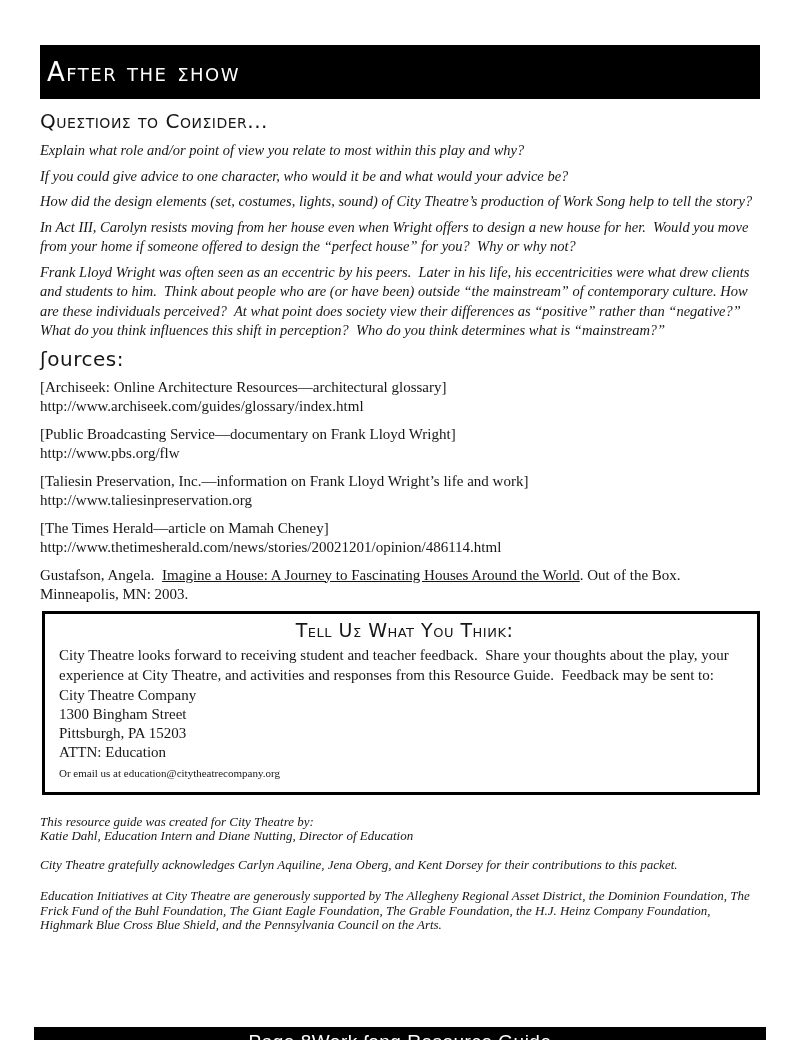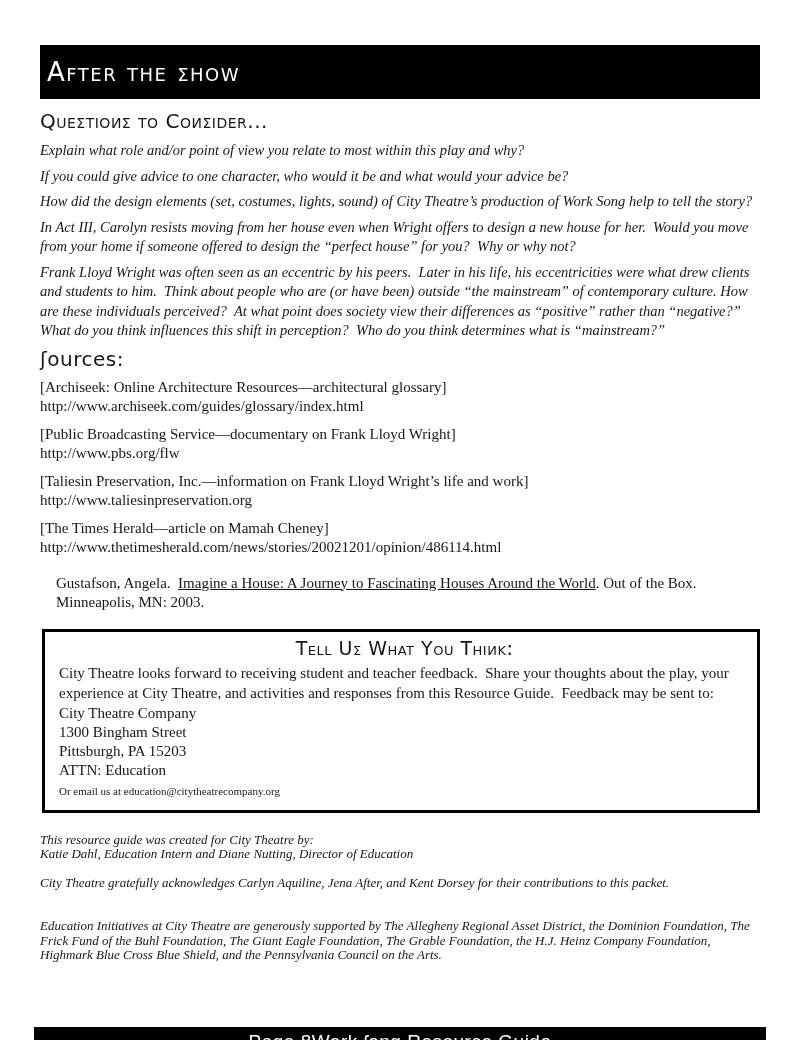--- a/index.html
+++ b/index.html
@@ -57,21 +57,21 @@
     letter-spacing: 0.5px;
     margin: 0 0 7px 0;
   }
 
   .src { margin: 0 0 8px 0; }
   .src p { margin: 0; font-size: 15px; line-height: 19.5px; }
 
   .citation {
     font-size: 15px;
     line-height: 19.5px;
-    margin: 16px;
+    margin: 0;
     white-space: pre-wrap;
   }
   .citation .book { text-decoration: underline; }
 
   .feedback-box {
     border: 3px solid #000000;
     margin: 6px 0 0 2px;
     padding: 4px 7px 9px 14px;
   }
   .box-heading {
@@ -96,21 +96,21 @@
 
   .credit {
     font-style: italic;
     font-size: 13px;
     line-height: 14.5px;
     margin: 0;
     white-space: pre-wrap;
   }
   .credit-first { margin-top: 20px; }
   .credit-gap { margin-top: 14px; }
-  .credit-gap2 { margin-top: 29px; }
+  .credit-gap2 { margin-top: 17px; }
 
   .footer-bar {
     position: absolute;
     left: 34px;
     top: 1027px;
     width: 732px;
     height: 30px;
     background: #000000;
     color: #ffffff;
     display: flex;
@@ -166,21 +166,21 @@
     <p class="box-intro">City Theatre looks forward to receiving student and teacher feedback.  Share your thoughts about the play, your experience at City Theatre, and activities and responses from this Resource Guide.  Feedback may be sent to:</p>
     <p class="addr addr-first">City Theatre Company</p>
     <p class="addr">1300 Bingham Street</p>
     <p class="addr">Pittsburgh, PA 15203</p>
     <p class="addr">ATTN: Education</p>
     <p class="email-line">Or email us at education@citytheatrecompany.org</p>
   </div>
 
   <p class="credit credit-first">This resource guide was created for City Theatre by:</p>
   <p class="credit">Katie Dahl, Education Intern and Diane Nutting, Director of Education</p>
-  <p class="credit credit-gap">City Theatre gratefully acknowledges Carlyn Aquiline, Jena After, and Kent Dorsey for their contributions to this packet.</p>
+  <p class="credit credit-gap">City Theatre gratefully acknowledges Carlyn Aquiline, Jena Oberg, and Kent Dorsey for their contributions to this packet.</p>
   <p class="credit credit-gap2">Education Initiatives at City Theatre are generously supported by The Allegheny Regional Asset District, the Dominion Foundation, The Frick Fund of the Buhl Foundation, The Giant Eagle Foundation, The Grable Foundation, the H.J. Heinz Company Foundation,  Highmark Blue Cross Blue Shield, and the Pennsylvania Council on the Arts.</p>
 
 </div>
 
 <div class="footer-bar">
   <span>Page 8</span>
   <span>Work ʃong Resource Guide</span>
 </div>
 
 </body></html>

